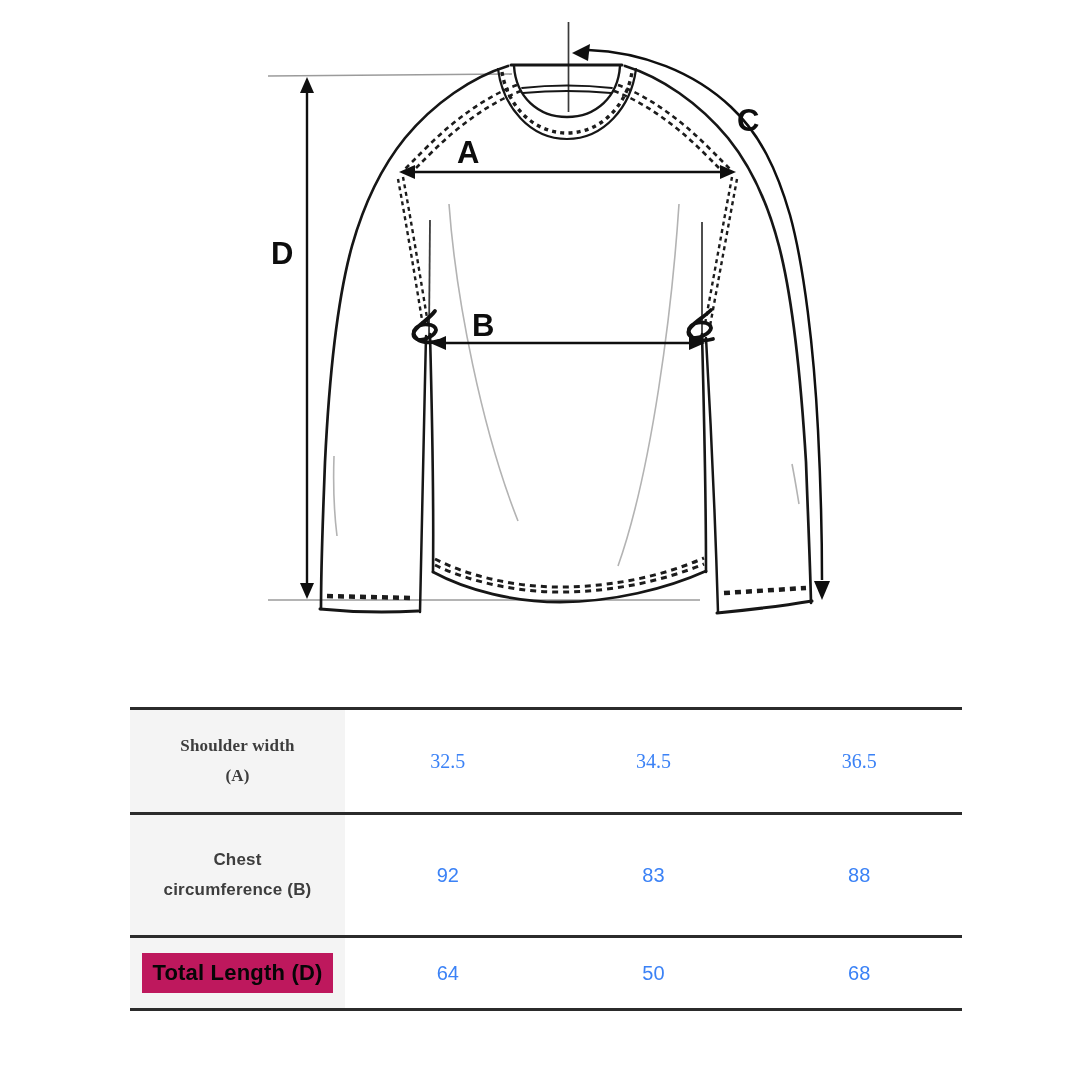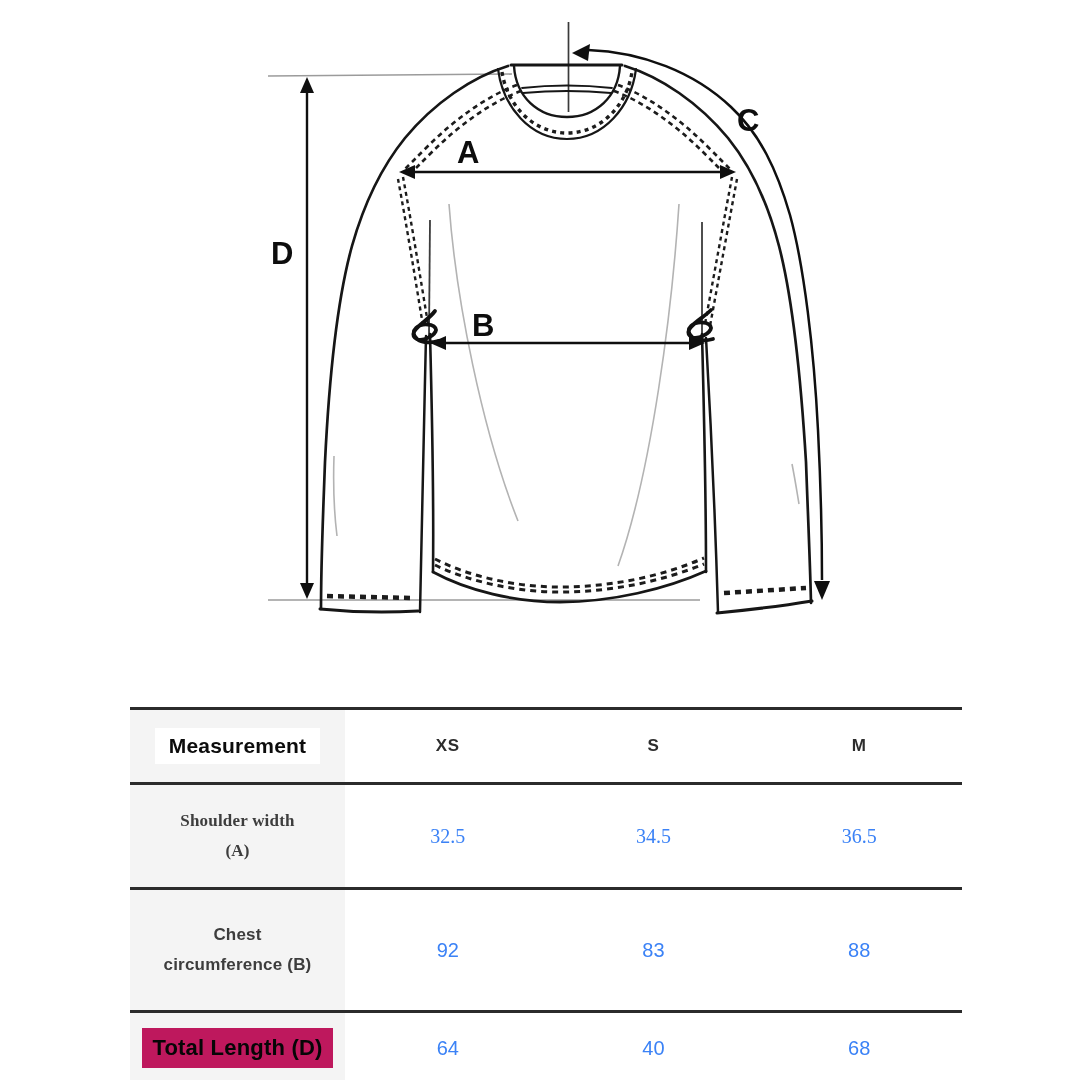--- a/index.html
+++ b/index.html
@@ -144,34 +144,20 @@
 
   <div class="size-table-wrap">
     <table class="size-table">
       <colgroup>
         <col style="width:215px">
           <col style="width:205.6px">
           <col style="width:205.7px">
           <col style="width:205.7px">
       </colgroup>
       <tbody>
-          <tr class="h-header">
-        <th class="mcol">
-          <span class="hdr-measure">Measurement</span>
-        </th>
-        <th>
-          <span class="hdr-size">XS</span>
-        </th>
-        <th>
-          <span class="hdr-size">S</span>
-        </th>
-        <th>
-          <span class="hdr-size">M</span>
-        </th>
-      </tr>
       <tr class="h-row1">
         <td class="mcol">
           <span class="row-label">Shoulder width
 (A)</span>
         </td>
         <td><span class="cell-val">32.5</span></td>
         <td><span class="cell-val">34.5</span></td>
         <td><span class="cell-val">36.5</span></td>
       </tr>
       <tr class="h-row2">
@@ -181,19 +167,19 @@
         </td>
         <td><span class="cell-val">92</span></td>
         <td><span class="cell-val">83</span></td>
         <td><span class="cell-val">88</span></td>
       </tr>
       <tr class="h-row3">
         <td class="mcol">
           <span class="row-label-hl">Total Length (D)</span>
         </td>
         <td><span class="cell-val">64</span></td>
-        <td><span class="cell-val">40</span></td>
+        <td><span class="cell-val">50</span></td>
         <td><span class="cell-val">68</span></td>
       </tr>
     </tbody>
       </table>
   </div>
 </div>
 
 </body></html>

